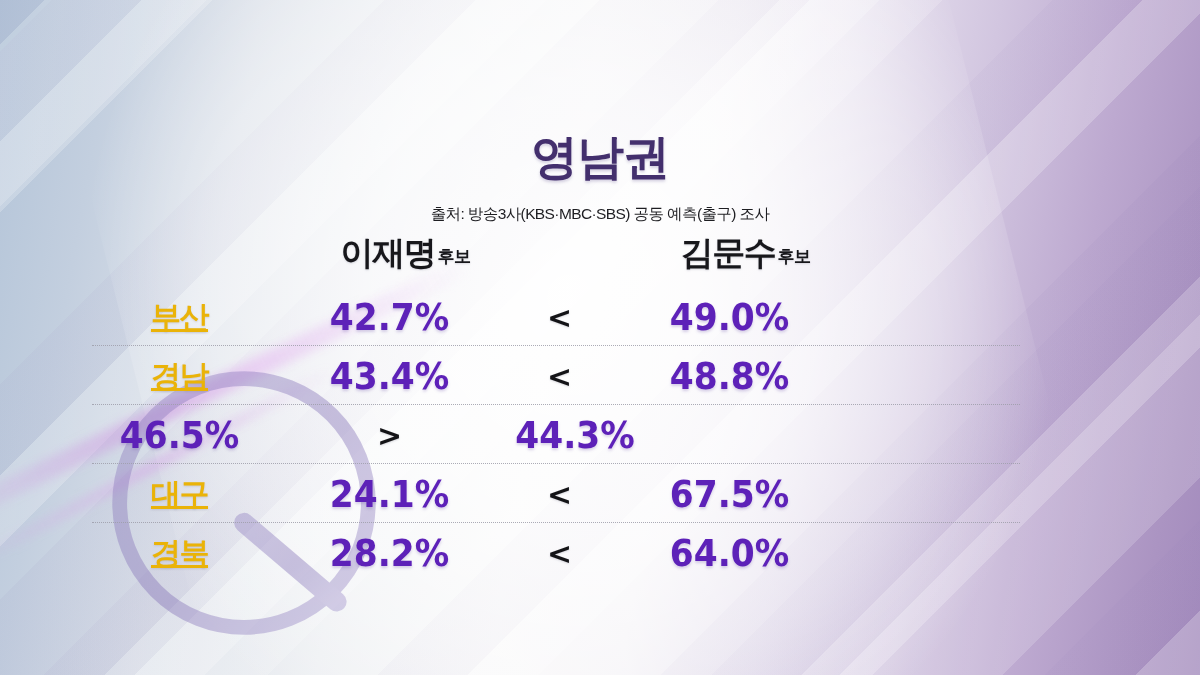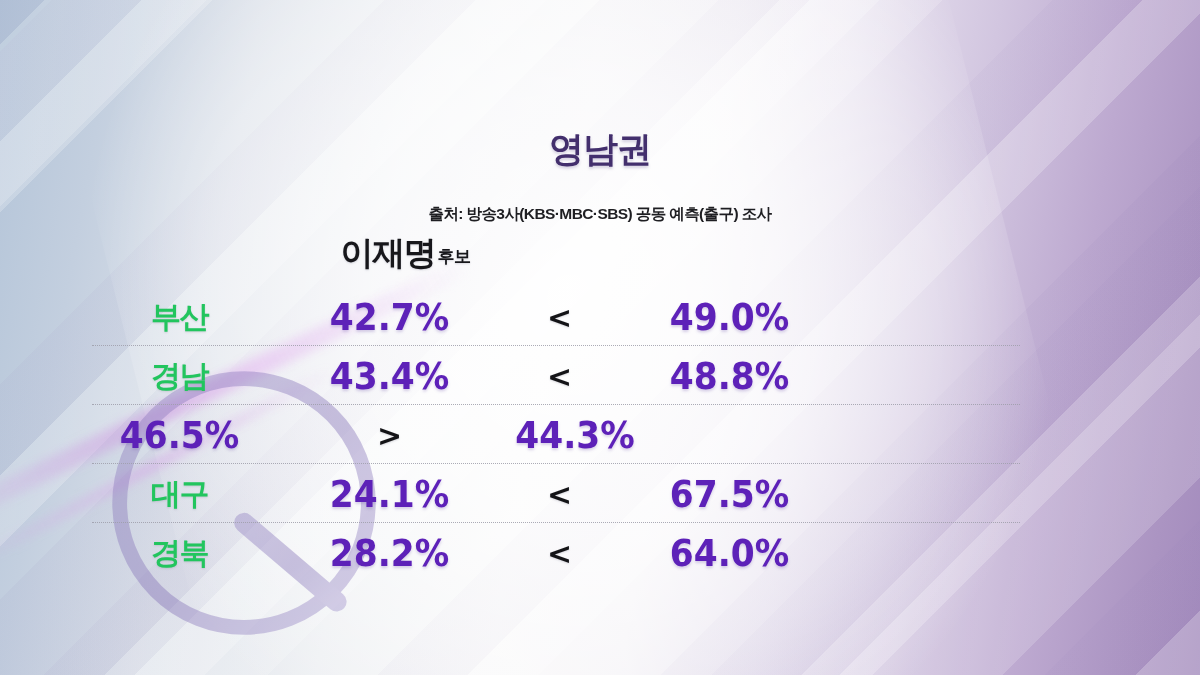--- a/index.html
+++ b/index.html
@@ -103,33 +103,33 @@
   }
   .watermark svg { display:block; width:100%; height:100%; }
 
   
   .content { position: absolute; inset: 0; }
 
   .title {
     position: absolute;
     left: 0; right: 0; top: 126px;
     text-align: center;
-    font-size: 35px;
+    font-size: 47px;
     font-weight: 700;
     letter-spacing: -1px;
     color: #432f6d;
     text-shadow: 0 2px 3px rgba(120,105,160,0.30);
   }
 
   .source {
     position: absolute;
     left: 0; right: 0; top: 204px;
     text-align: center;
     font-size: 15.5px;
-    font-weight: 700;
+    font-weight: 400;
     letter-spacing: -0.6px;
     color: #1e1e22;
   }
 
   
   .grid-row {
     position: absolute;
     left: 92px; width: 928px;
     display: grid;
     grid-template-columns: 175px 245px 95px 245px 1fr;
@@ -159,22 +159,23 @@
     margin-left: 2px;
     position: relative;
     top: -2px;
   }
 
   .data-row { height: 50px; }
   .region {
     font-size: 30px;
     font-weight: 700;
     letter-spacing: -1.5px;
-    color: #22c55e;
+    color: #eab308;
     text-shadow: 0 1px 2px rgba(150,150,165,0.33);
+    text-decoration: underline;
   }
   .pct {
     font-size: 37px;
     font-weight: 700;
     letter-spacing: 0px;
     color: #5d21b8;
     font-family: "DejaVu Sans", "Liberation Sans", sans-serif;
     transform: scaleX(0.93);
     text-shadow: 0 2px 3px rgba(110,80,170,0.26);
   }
@@ -228,20 +229,25 @@
     <div class="source">출처: 방송3사(KBS·MBC·SBS) 공동 예측(출구) 조사</div>
 
     <div class="grid-row cand-header">
       <div class="c-region"></div>
       <div class="c-left">
         <span class="cand">
           <span class="cand-name">이재명</span><span class="cand-suffix">후보</span>
         </span>
       </div>
       <div class="c-op"></div>
+      <div class="c-right">
+        <span class="cand">
+          <span class="cand-name">김문수</span><span class="cand-suffix">후보</span>
+        </span>
+      </div>
       <div></div>
     </div>
 
     <div class="grid-row data-row" style="top:292px">
       <div class="c-region region">부산</div>
       <div class="c-left  pct">42.7%</div>
       <div class="c-op    op">&lt;</div>
       <div class="c-right pct">49.0%</div>
       <div></div>
     </div>

